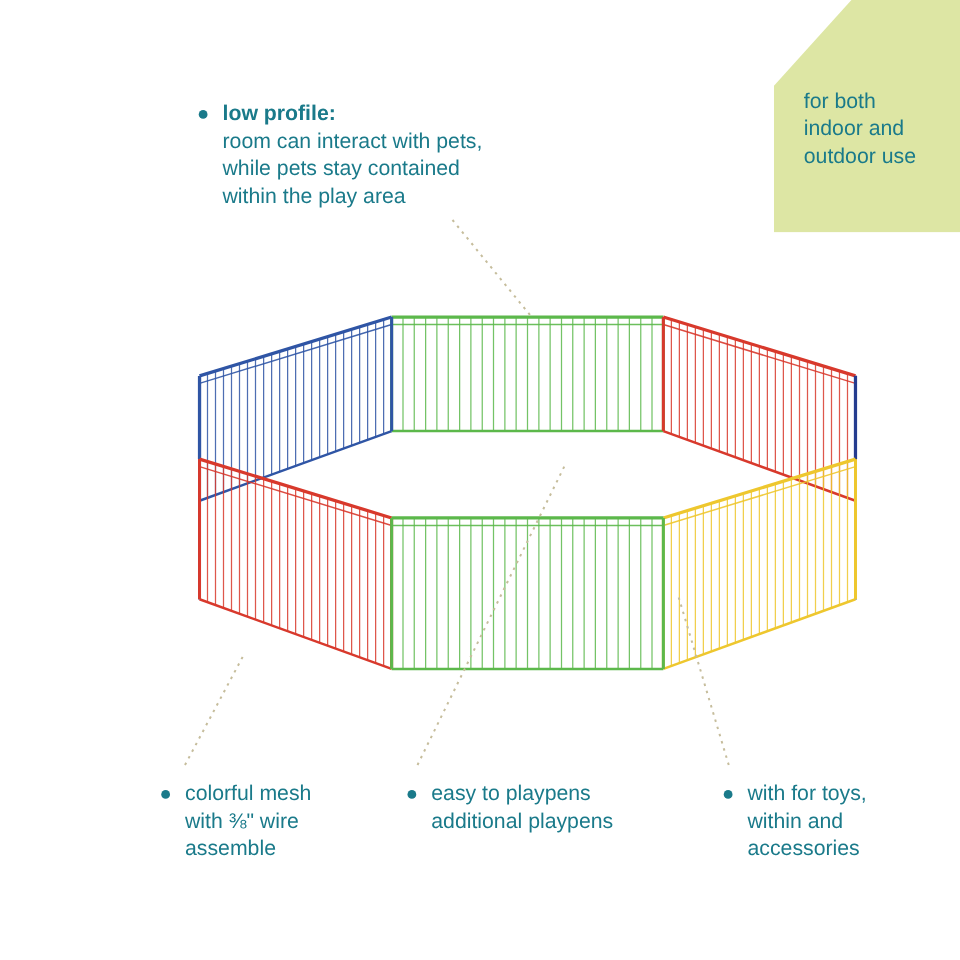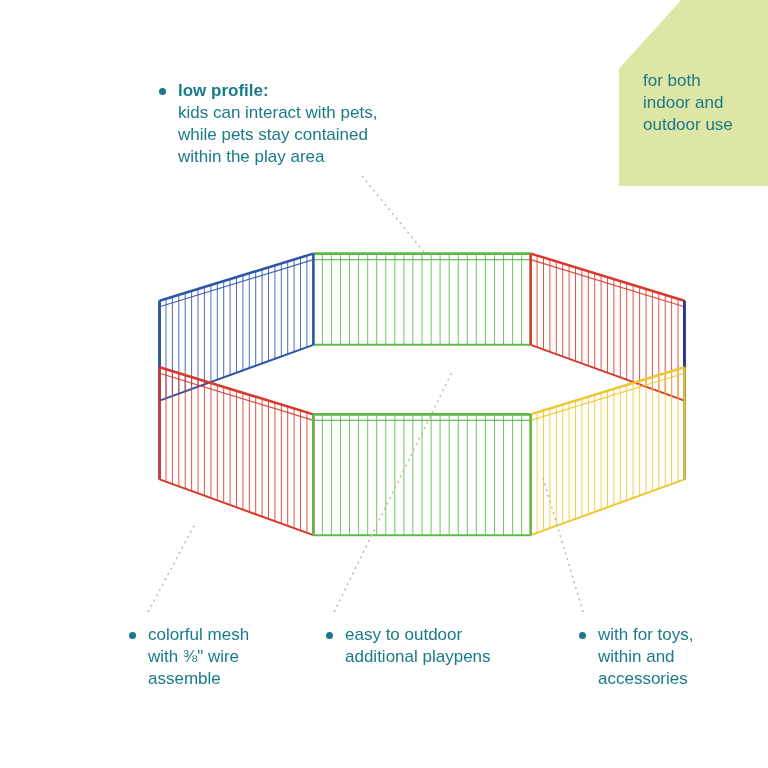--- a/index.html
+++ b/index.html
@@ -284,35 +284,35 @@
     <div class="badge-text">
       <div class="line">for both</div>
       <div class="line">indoor and</div>
       <div class="line">outdoor use</div>
     </div>
   </div>
 
   <div class="callout" style="left:152px;top:80px">
     <span class="bullet"></span>
     <div class="line bold">low profile:</div>
-    <div class="line">kids can interact with pets,</div>
+    <div class="line">room can interact with pets,</div>
     <div class="line">while pets stay contained</div>
     <div class="line">within the play area</div>
   </div>
 
   <div class="callout" style="left:122px;top:624px">
     <span class="bullet"></span>
     <div class="line">colorful mesh</div>
     <div class="line">with ⅜" wire</div>
     <div class="line">assemble</div>
   </div>
 
   <div class="callout" style="left:319px;top:624px">
     <span class="bullet"></span>
-    <div class="line">easy to outdoor</div>
+    <div class="line">easy to playpens</div>
     <div class="line">additional playpens</div>
   </div>
 
   <div class="callout" style="left:572px;top:624px">
     <span class="bullet"></span>
     <div class="line">with for toys,</div>
     <div class="line">within and</div>
     <div class="line">accessories</div>
   </div>
 

